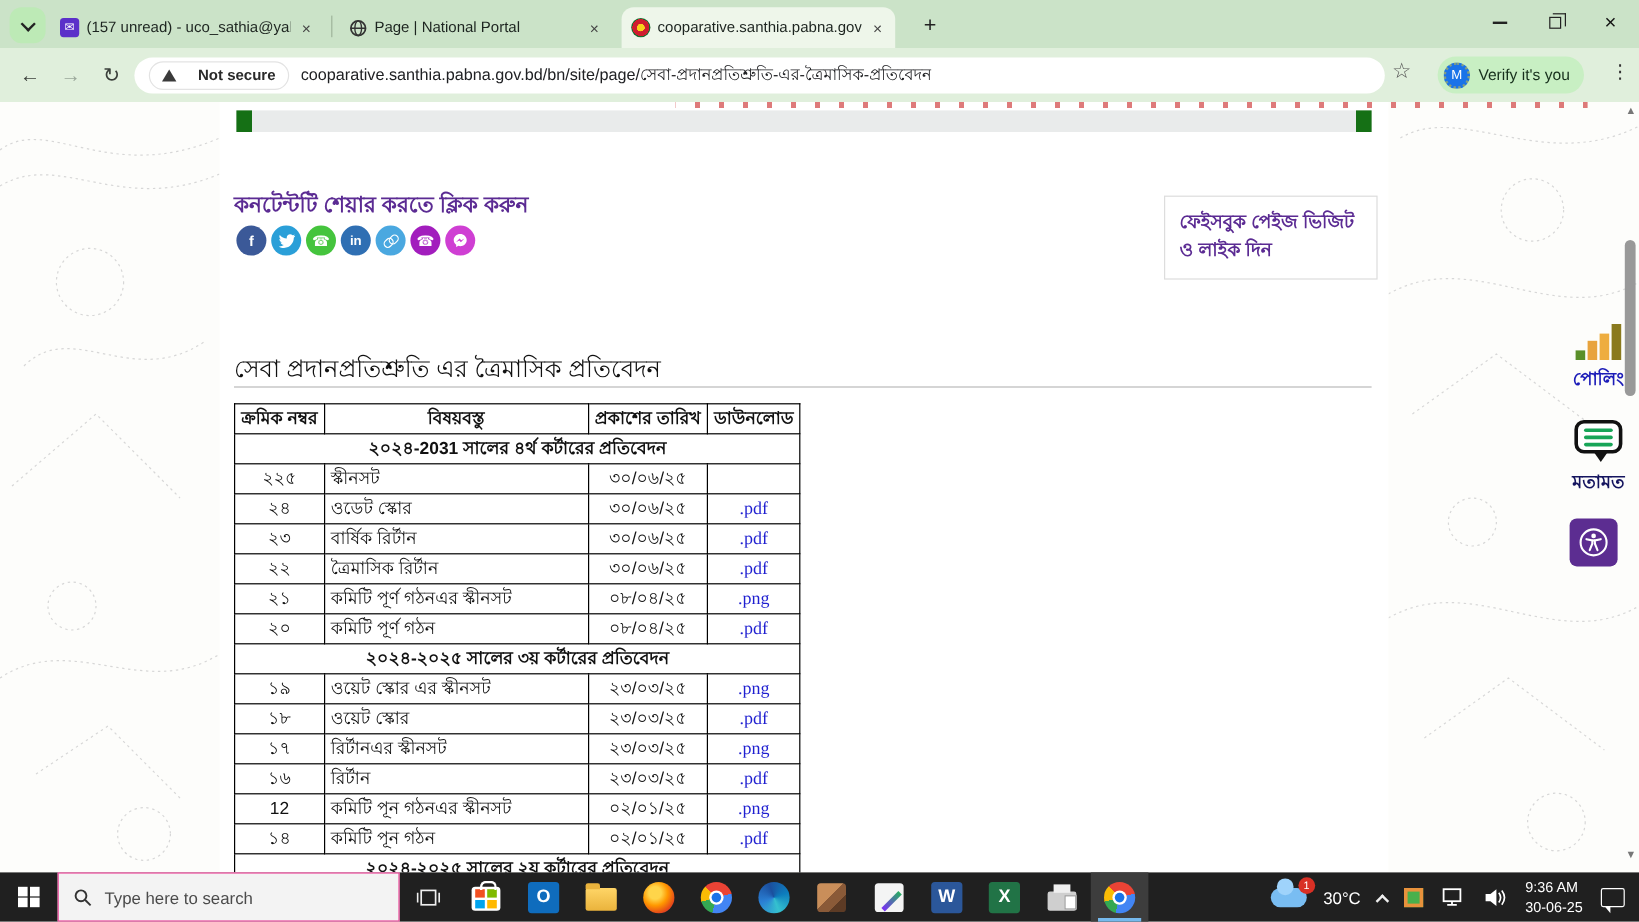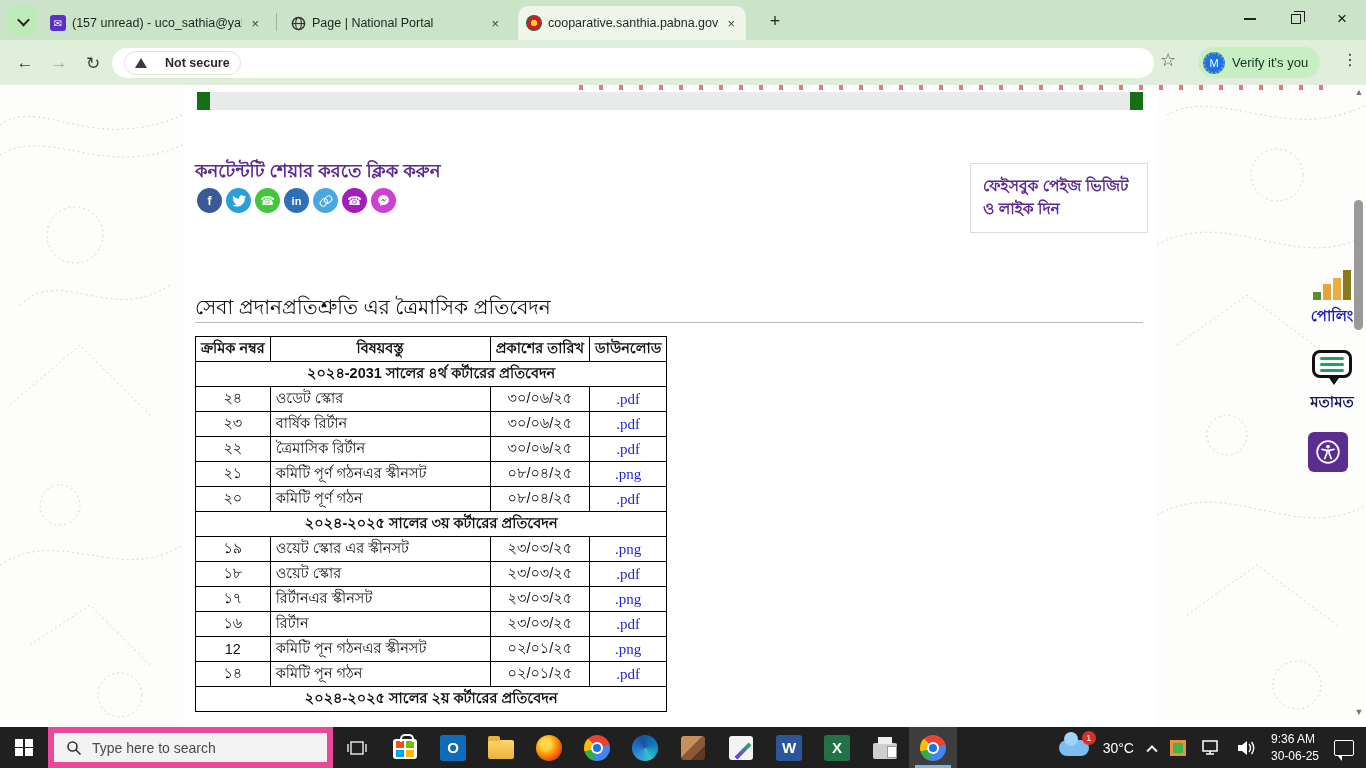--- a/index.html
+++ b/index.html
@@ -99,21 +99,21 @@
   .sb-track { position:absolute; left:1352px; top:0; width:14px; height:642px; }
   .sb-up { position:absolute; left:0; top:2px; width:14px; height:14px; color:#777; font-size:9px; text-align:center; cursor:pointer; }
   .sb-thumb { position:absolute; left:2px; top:115px; width:9px; height:130px; background:#999; border-radius:5px; cursor:pointer; }
   .sb-down { position:absolute; left:0; top:622px; width:14px; height:14px; color:#777; font-size:9px; text-align:center; cursor:pointer; }
 
   
   .taskbar { position:absolute; left:0; top:727px; width:1366px; height:41px; background:#202020; display:flex; align-items:stretch; }
   .tb-btn { width:48px; display:flex; align-items:center; justify-content:center; cursor:pointer; flex:0 0 48px; }
   .win-logo { display:grid; grid-template-columns:8px 8px; grid-template-rows:8px 8px; gap:1.5px; }
   .win-logo i { background:#fff; }
-  .tb-search { flex:0 0 285px; background:#f3f3f3; border:6px solid #ec4899; display:flex; align-items:center;
+  .tb-search { flex:0 0 285px; background:#f3f3f3; border:1px solid #ec4899; display:flex; align-items:center;
     gap:10px; padding:0 12px; cursor:text; }
   .tb-search span { color:#4b4b4b; font-size:14px; }
   .sq { width:26px; height:26px; border-radius:3px; color:#fff; font-weight:bold; font-size:15px;
     display:flex; align-items:center; justify-content:center; }
   .chrome-ball { position:relative; width:26px; height:26px; border-radius:50%;
     background:conic-gradient(from -45deg, #ea4335 0 120deg, #4285f4 120deg 240deg, #34a853 240deg 300deg, #fbbc05 300deg 360deg); }
   .chrome-ball::before { content:""; position:absolute; left:7px; top:7px; width:12px; height:12px;
     border-radius:50%; background:#fff; }
   .chrome-ball::after { content:""; position:absolute; left:9px; top:9px; width:8px; height:8px;
     border-radius:50%; background:#1a73e8; }
@@ -198,20 +198,21 @@
 
   <div class="toolbar">
     <div class="navbtn" style="left:10px;">←</div>
     <div class="navbtn disabled" style="left:44px;">→</div>
     <div class="navbtn" style="left:78px;">↻</div>
     <div class="urlbar">
       <span class="chip">
         <i class="warn-tri"></i>
         <b>Not secure</b>
       </span>
+      <span class="url-text">cooparative.santhia.pabna.gov.bd/bn/site/page/সেবা-প্রদানপ্রতিশ্রুতি-এর-ত্রৈমাসিক-প্রতিবেদন</span>
     </div>
     <div class="star">☆</div>
     <div class="verify">
       <span class="av">M</span>
       <span class="vtxt">Verify it's you</span>
     </div>
     <div class="kebab">⋮</div>
   </div>
 
   <div id="content">
@@ -289,20 +290,26 @@
             <th>বিষয়বস্তু</th>
             <th>প্রকাশের তারিখ</th>
             <th>ডাউনলোড</th>
           </tr>
         </thead>
         <tbody>
             <tr>
               <td colspan="4" class="section">২০২৪-2031 সালের ৪র্থ কর্টারের প্রতিবেদন</td>
             </tr>
             <tr>
+              <td class="c">২২৫</td>
+              <td class="l">স্কীনসট</td>
+              <td class="c">৩০/০৬/২৫</td>
+              <td class="c"></td>
+            </tr>
+            <tr>
               <td class="c">২৪</td>
               <td class="l">ওডেট স্কোর</td>
               <td class="c">৩০/০৬/২৫</td>
               <td class="c"><a class="dl" href="#">.pdf</a></td>
             </tr>
             <tr>
               <td class="c">২৩</td>
               <td class="l">বার্ষিক রির্টান</td>
               <td class="c">৩০/০৬/২৫</td>
               <td class="c"><a class="dl" href="#">.pdf</a></td>

